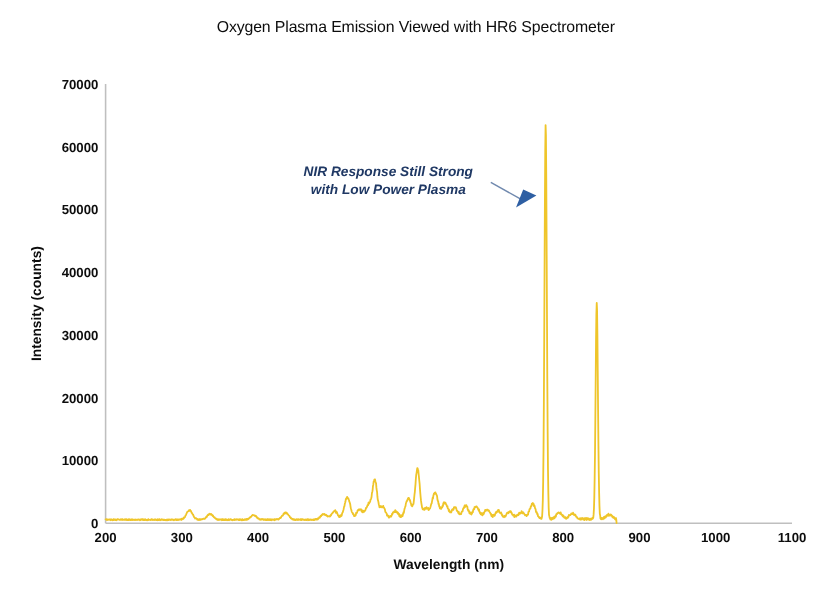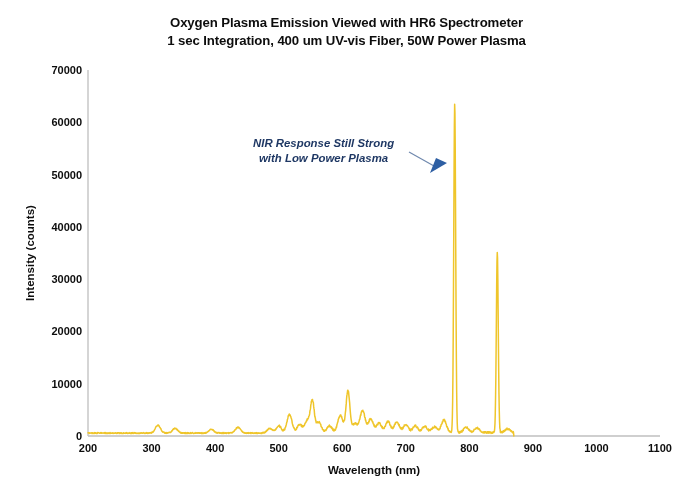--- a/index.html
+++ b/index.html
@@ -24,21 +24,21 @@
   .title-block {
     position: absolute;
     left: 0;
     top: 14px;
     width: 693px;
     text-align: center;
     line-height: 1.35;
   }
   .title-line {
     font-size: 13.2px;
-    font-weight: bold;
+    font-weight: normal;
     letter-spacing: -0.1px;
     color: #0d0d0d;
   }
   svg#plot {
     position: absolute;
     left: 0;
     top: 0;
     width: 693px;
     height: 494px;
   }
@@ -62,21 +62,20 @@
     fill: #1F3864;
   }
 </style>
 </head>
 <body>
 
 <div id="chart-figure">
 
   <div class="title-block">
     <div class="title-line">Oxygen Plasma Emission Viewed with HR6 Spectrometer</div>
-    <div class="title-line">1 sec Integration, 400 um UV-vis Fiber, 50W Power Plasma</div>
   </div>
 
   <svg id="plot" viewBox="0 0 693 494">
     <g id="y-ticks">
         <text x="82" y="440" text-anchor="end" class="tick-label">0</text>
         <text x="82" y="387.7142857142857" text-anchor="end" class="tick-label">10000</text>
         <text x="82" y="335.42857142857144" text-anchor="end" class="tick-label">20000</text>
         <text x="82" y="283.1428571428571" text-anchor="end" class="tick-label">30000</text>
         <text x="82" y="230.85714285714286" text-anchor="end" class="tick-label">40000</text>
         <text x="82" y="178.57142857142856" text-anchor="end" class="tick-label">50000</text>

